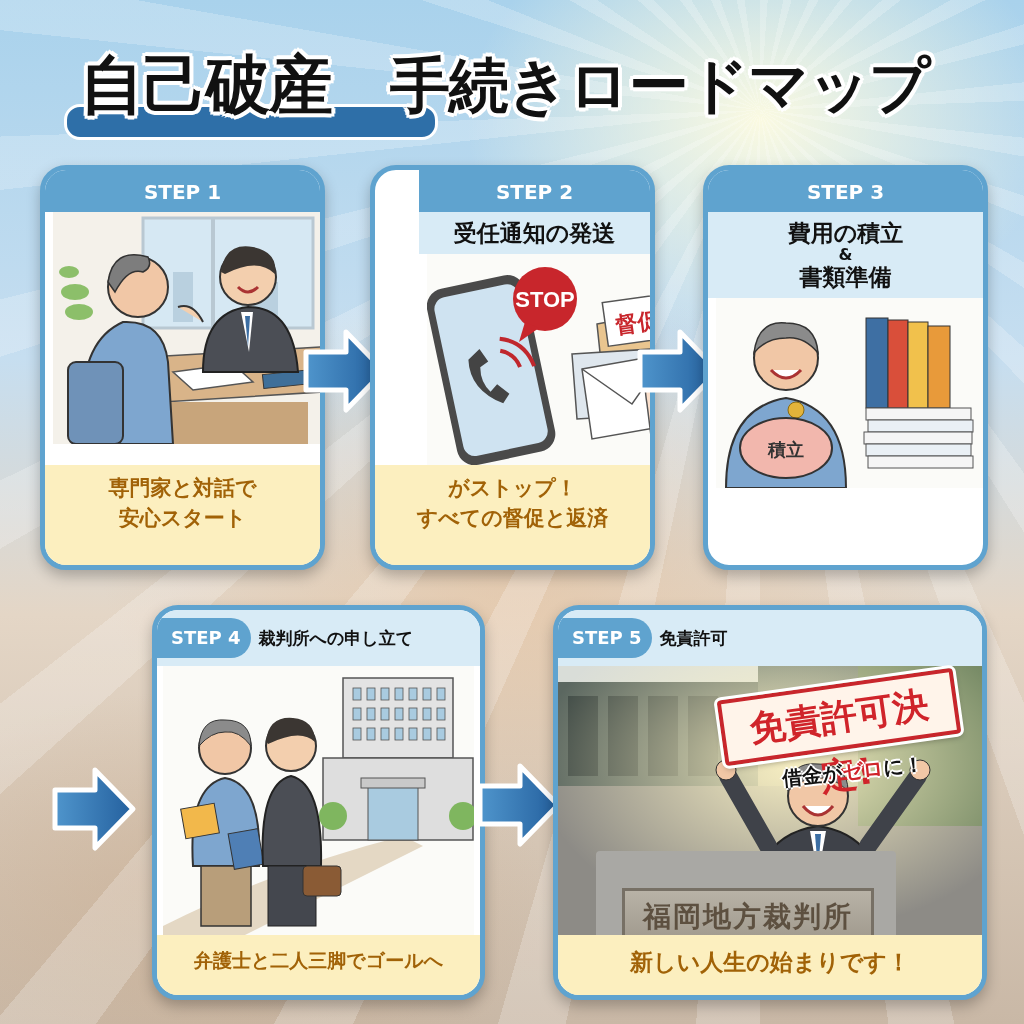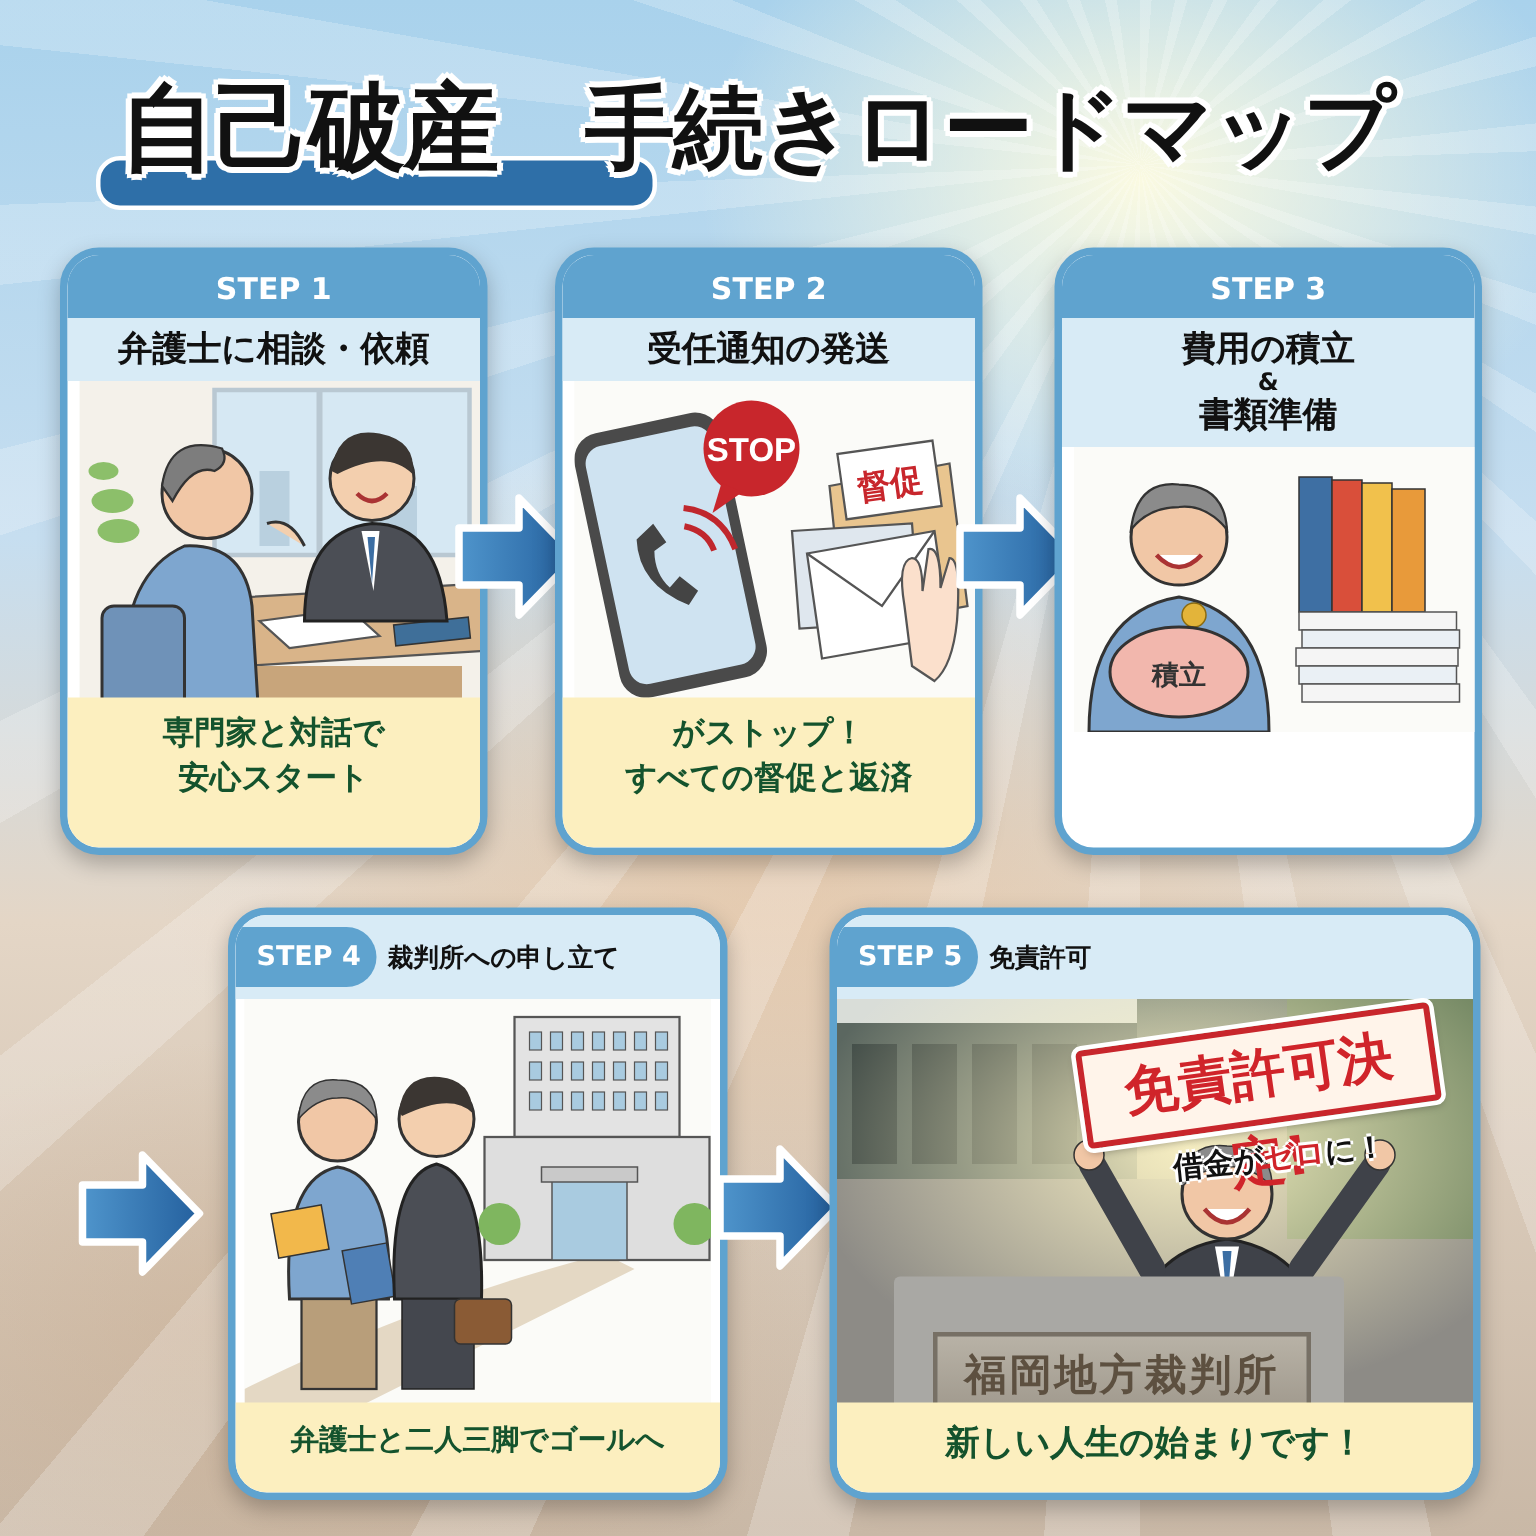--- a/index.html
+++ b/index.html
@@ -46,26 +46,26 @@
     font-size: 20px; text-align: center; line-height: 44px;
   }
   .card-head-title {
     background: #d8ebf6; color: #111; font-weight: 700; font-size: 23px;
     text-align: center; padding: 6px 4px; line-height: 30px;
   }
   .card-head-title .amp { display: block; font-size: 16px; line-height: 14px; }
   .card-img { position: relative; background: #fbfbf8; }
   .card-foot {
     position: absolute; left: 0; right: 0; bottom: 0; background: #fcefbf;
-    color: #14532d; font-weight: 700; font-size: 21px; text-align: center;
+    color: #a16207; font-weight: 700; font-size: 21px; text-align: center;
     line-height: 30px; padding-top: 8px;
   }
 
   .c1 { left: 40px; top: 165px; width: 285px; height: 405px; }
-  .c2 { left: 370px; top: 165px; width: 285px; height: 405px; }
+  .c2 { left: 370px; top: 165px; width: 285px; height: 405px; padding-left: 44px; }
   .c3 { left: 703px; top: 165px; width: 285px; height: 405px; }
   .c1 .card-img, .c2 .card-img { height: 232px; margin: 0 8px; }
   .c3 .card-img { height: 190px; margin: 0 8px; }
   .c1 .card-foot, .c2 .card-foot, .c3 .card-foot { height: 100px; }
 
   .c4 { left: 152px; top: 605px; width: 333px; height: 395px; }
   .c5 { left: 553px; top: 605px; width: 434px; height: 395px; }
   .inline-head {
     height: 56px; background: #d8ebf6; display: flex; align-items: center; padding-left: 0;
   }
@@ -114,21 +114,20 @@
 <div class="rays"></div>
 
 <div class="title-wrap">
   <div class="title-pill"></div>
   <div class="title-main">自己破産</div>
   <div class="title-sub">手続きロードマップ</div>
 </div>
 
 <div class="card c1">
   <div class="card-head-step">STEP 1</div>
-  <div class="card-head-title">弁護士に相談・依頼</div>
   <div class="card-img">
     <svg width="269" height="232" viewBox="0 0 269 232">
       <rect x="0" y="0" width="269" height="232" fill="#f4f1ea"></rect>
       <rect x="90" y="6" width="170" height="110" fill="#d6e8f3" stroke="#b9c8d2" stroke-width="3"></rect>
       <line x1="160" y1="6" x2="160" y2="116" stroke="#b9c8d2" stroke-width="4"></line>
       <rect x="120" y="60" width="20" height="50" fill="#b9d0df"></rect>
         <rect x="200" y="70" width="25" height="40" fill="#b9d0df"></rect>
 
       <ellipse cx="22" cy="80" rx="14" ry="8" fill="#8cbf6a"></ellipse>
         <ellipse cx="26" cy="100" rx="14" ry="8" fill="#8cbf6a"></ellipse>

